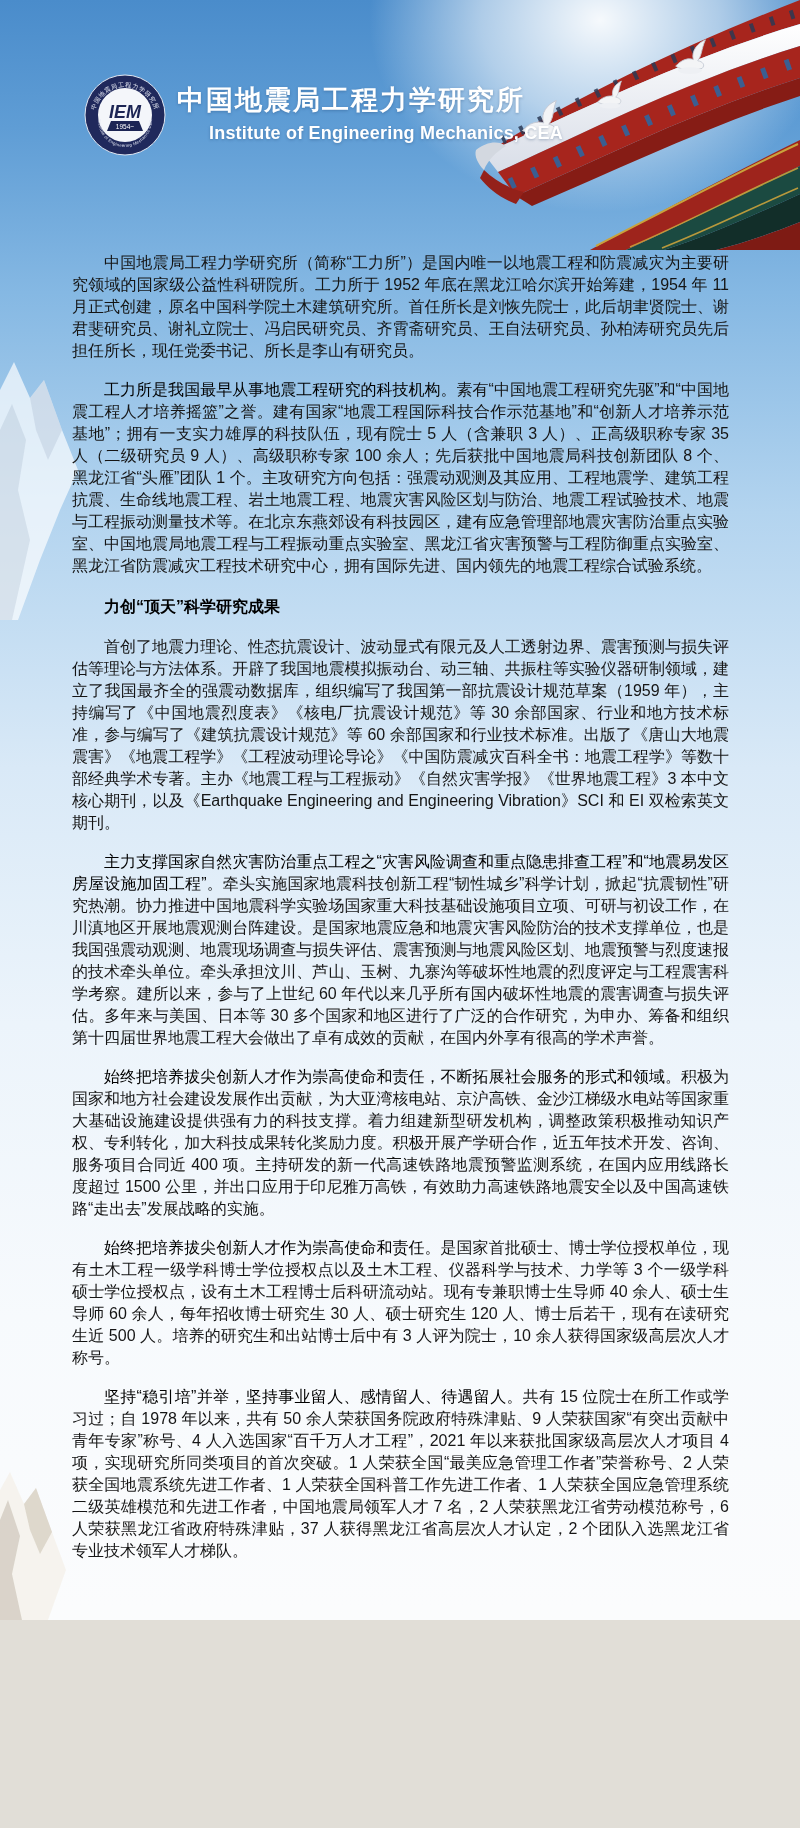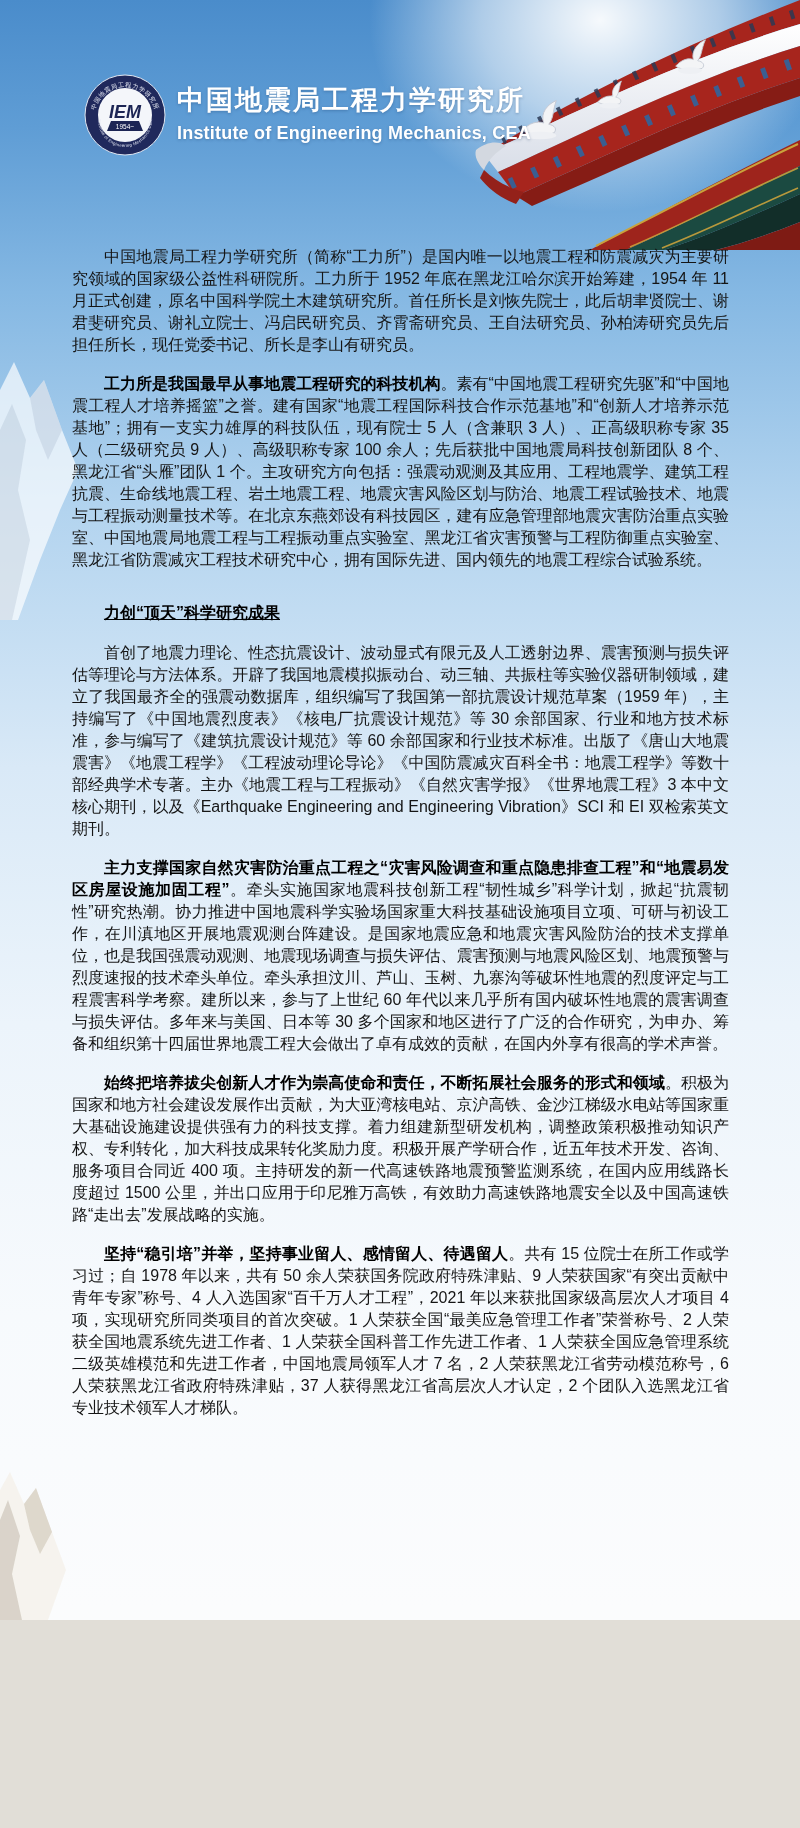--- a/index.html
+++ b/index.html
@@ -16,28 +16,28 @@
     pointer-events:none;
   }
   .mtn { position:absolute; left:0; pointer-events:none; }
   .mtn-top { top:320px; opacity:.8; }
   .mtn-bottom { top:1470px; opacity:.9; }
   .roof { position:absolute; right:0; top:0; }
   .banner { position:absolute; left:0; top:0; width:800px; height:240px; }
   .logo { position:absolute; left:84px; top:74px; width:82px; height:82px; }
   .titles { position:absolute; left:177px; top:84px; color:#ffffff; text-shadow:0 1px 3px rgba(25,60,105,.35); }
   .titles h1 { margin:0; font-size:27px; font-weight:700; letter-spacing:2px; line-height:1.25; }
-  .subtitle { margin-top:5px; font-size:18px; font-weight:600; letter-spacing:.2px; }
+  .subtitle { margin-top:5px; font-size:18px; font-weight:600; letter-spacing:.2px;margin-left:32px; }
   .content {
-    position:absolute; left:72px; top:246px; width:657px;
+    position:absolute; left:72px; top:252px; width:657px;
     color:#151515; font-size:16px; line-height:22px; text-align:justify;
   }
   .body-para { margin:0 0 17px; text-indent:2em; }
-  .lead { font-weight:700; color:#000; }
-  .section-heading { margin:31px 0 18px; font-size:16px; font-weight:700; color:#000; text-indent:2em; line-height:22px;text-decoration:underline; }
+  .lead { font-weight:400; color:#000; }
+  .section-heading { margin:19px 0 18px; font-size:16px; font-weight:700; color:#000; text-indent:2em; line-height:22px; }
   .footer-band { position:absolute; left:0; top:1620px; width:800px; height:208px; background:#e1ded7; }
 </style>
 </head>
 <body>
 
 <div class="page">
 
   <div class="sun-glow"></div>
 
   <svg class="mtn mtn-top" width="110" height="300" viewBox="0 0 110 300">
@@ -123,18 +123,19 @@
     </div>
   </header>
 
   <main class="content">
     <p class="body-para"><span class="lead"></span><span>中国地震局工程力学研究所（简称“工力所”）是国内唯一以地震工程和防震减灾为主要研究领域的国家级公益性科研院所。工力所于 1952 年底在黑龙江哈尔滨开始筹建，1954 年 11 月正式创建，原名中国科学院土木建筑研究所。首任所长是刘恢先院士，此后胡聿贤院士、谢君斐研究员、谢礼立院士、冯启民研究员、齐霄斋研究员、王自法研究员、孙柏涛研究员先后担任所长，现任党委书记、所长是李山有研究员。</span></p>
     <p class="body-para"><span class="lead">工力所是我国最早从事地震工程研究的科技机构</span><span>。素有“中国地震工程研究先驱”和“中国地震工程人才培养摇篮”之誉。建有国家“地震工程国际科技合作示范基地”和“创新人才培养示范基地”；拥有一支实力雄厚的科技队伍，现有院士 5 人（含兼职 3 人）、正高级职称专家 35 人（二级研究员 9 人）、高级职称专家 100 余人；先后获批中国地震局科技创新团队 8 个、黑龙江省“头雁”团队 1 个。主攻研究方向包括：强震动观测及其应用、工程地震学、建筑工程抗震、生命线地震工程、岩土地震工程、地震灾害风险区划与防治、地震工程试验技术、地震与工程振动测量技术等。在北京东燕郊设有科技园区，建有应急管理部地震灾害防治重点实验室、中国地震局地震工程与工程振动重点实验室、黑龙江省灾害预警与工程防御重点实验室、黑龙江省防震减灾工程技术研究中心，拥有国际先进、国内领先的地震工程综合试验系统。</span></p>
     <h3 class="section-heading">力创“顶天”科学研究成果</h3>
     <p class="body-para"><span class="lead"></span><span>首创了地震力理论、性态抗震设计、波动显式有限元及人工透射边界、震害预测与损失评估等理论与方法体系。开辟了我国地震模拟振动台、动三轴、共振柱等实验仪器研制领域，建立了我国最齐全的强震动数据库，组织编写了我国第一部抗震设计规范草案（1959 年），主持编写了《中国地震烈度表》《核电厂抗震设计规范》等 30 余部国家、行业和地方技术标准，参与编写了《建筑抗震设计规范》等 60 余部国家和行业技术标准。出版了《唐山大地震震害》《地震工程学》《工程波动理论导论》《中国防震减灾百科全书：地震工程学》等数十部经典学术专著。主办《地震工程与工程振动》《自然灾害学报》《世界地震工程》3 本中文核心期刊，以及《Earthquake Engineering and Engineering Vibration》SCI 和 EI 双检索英文期刊。</span></p>
     <p class="body-para"><span class="lead">主力支撑国家自然灾害防治重点工程之“灾害风险调查和重点隐患排查工程”和“地震易发区房屋设施加固工程”</span><span>。牵头实施国家地震科技创新工程“韧性城乡”科学计划，掀起“抗震韧性”研究热潮。协力推进中国地震科学实验场国家重大科技基础设施项目立项、可研与初设工作，在川滇地区开展地震观测台阵建设。是国家地震应急和地震灾害风险防治的技术支撑单位，也是我国强震动观测、地震现场调查与损失评估、震害预测与地震风险区划、地震预警与烈度速报的技术牵头单位。牵头承担汶川、芦山、玉树、九寨沟等破坏性地震的烈度评定与工程震害科学考察。建所以来，参与了上世纪 60 年代以来几乎所有国内破坏性地震的震害调查与损失评估。多年来与美国、日本等 30 多个国家和地区进行了广泛的合作研究，为申办、筹备和组织第十四届世界地震工程大会做出了卓有成效的贡献，在国内外享有很高的学术声誉。</span></p>
     <p class="body-para"><span class="lead">始终把培养拔尖创新人才作为崇高使命和责任，不断拓展社会服务的形式和领域</span><span>。积极为国家和地方社会建设发展作出贡献，为大亚湾核电站、京沪高铁、金沙江梯级水电站等国家重大基础设施建设提供强有力的科技支撑。着力组建新型研发机构，调整政策积极推动知识产权、专利转化，加大科技成果转化奖励力度。积极开展产学研合作，近五年技术开发、咨询、服务项目合同近 400 项。主持研发的新一代高速铁路地震预警监测系统，在国内应用线路长度超过 1500 公里，并出口应用于印尼雅万高铁，有效助力高速铁路地震安全以及中国高速铁路“走出去”发展战略的实施。</span></p>
+    <p class="body-para"><span class="lead">始终把培养拔尖创新人才作为崇高使命和责任</span><span>。是国家首批硕士、博士学位授权单位，现有土木工程一级学科博士学位授权点以及土木工程、仪器科学与技术、力学等 3 个一级学科硕士学位授权点，设有土木工程博士后科研流动站。现有专兼职博士生导师 40 余人、硕士生导师 60 余人，每年招收博士研究生 30 人、硕士研究生 120 人、博士后若干，现有在读研究生近 500 人。培养的研究生和出站博士后中有 3 人评为院士，10 余人获得国家级高层次人才称号。</span></p>
     <p class="body-para"><span class="lead">坚持“稳引培”并举，坚持事业留人、感情留人、待遇留人</span><span>。共有 15 位院士在所工作或学习过；自 1978 年以来，共有 50 余人荣获国务院政府特殊津贴、9 人荣获国家“有突出贡献中青年专家”称号、4 人入选国家“百千万人才工程”，2021 年以来获批国家级高层次人才项目 4 项，实现研究所同类项目的首次突破。1 人荣获全国“最美应急管理工作者”荣誉称号、2 人荣获全国地震系统先进工作者、1 人荣获全国科普工作先进工作者、1 人荣获全国应急管理系统二级英雄模范和先进工作者，中国地震局领军人才 7 名，2 人荣获黑龙江省劳动模范称号，6 人荣获黑龙江省政府特殊津贴，37 人获得黑龙江省高层次人才认定，2 个团队入选黑龙江省专业技术领军人才梯队。</span></p>
   </main>
 
   <footer class="footer-band"></footer>
 
 </div>
 
 </body></html>

